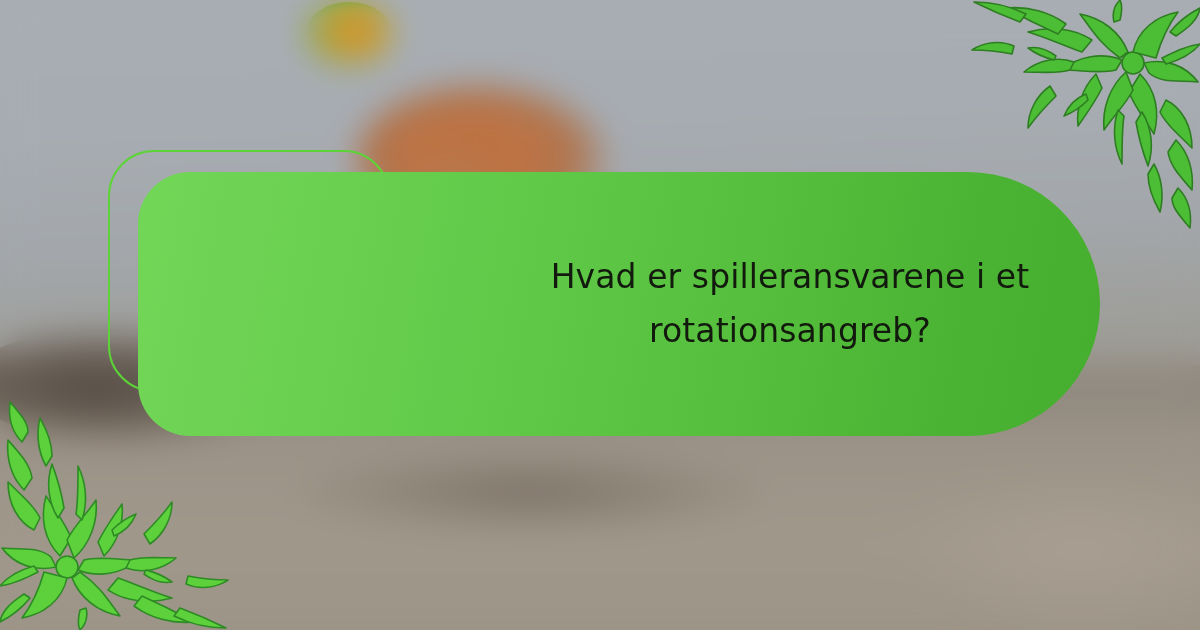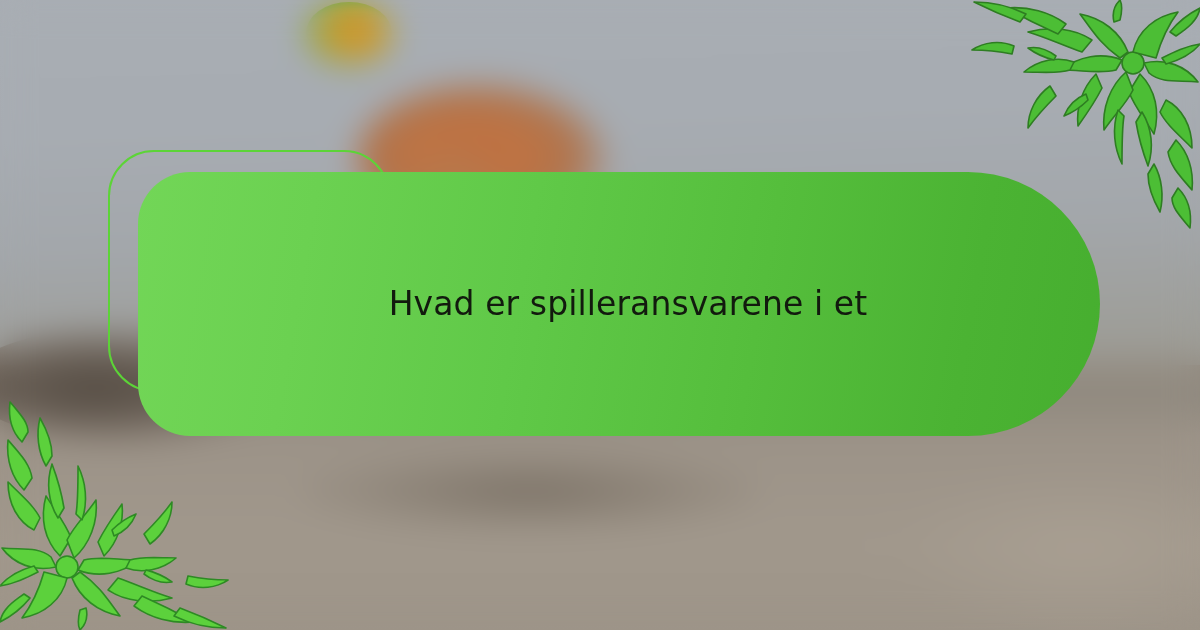--- a/index.html
+++ b/index.html
@@ -111,21 +111,21 @@
   .card-fill {
     position: absolute;
     left: 138px;
     top: 172px;
     width: 962px;
     height: 264px;
     border-radius: 52px 132px 132px 52px;
     background: linear-gradient(100deg, #72D657 0%, #6BD151 18%, #60C948 40%, #55BE3C 64%, #4BB333 85%, #46AE2F 100%);
     display: flex;
     align-items: center;
-    justify-content: flex-start;
+    justify-content: flex-end;
   }
   .card-text {
     width: 620px;
     margin-left: 180px;
     text-align: center;
     font-size: 33px;
     line-height: 1.63;
     color: #121A0E;
     font-weight: 400;
     letter-spacing: .1px;
@@ -207,16 +207,17 @@
       <path d="M86 56 C78 50 68 46 58 48 C66 54 76 58 84 60 Z"></path>
       <path d="M116 94 C106 98 98 106 94 116 C104 112 112 106 118 100 Z"></path>
     </g>
   </svg>
 
   <div class="card-outline"></div>
 
   <div class="card-fill">
     <div class="card-text">
       <span>Hvad er spilleransvarene i et</span><br>
+      <span>rotationsangreb?</span>
     </div>
   </div>
 
 </div>
 
 </body></html>

